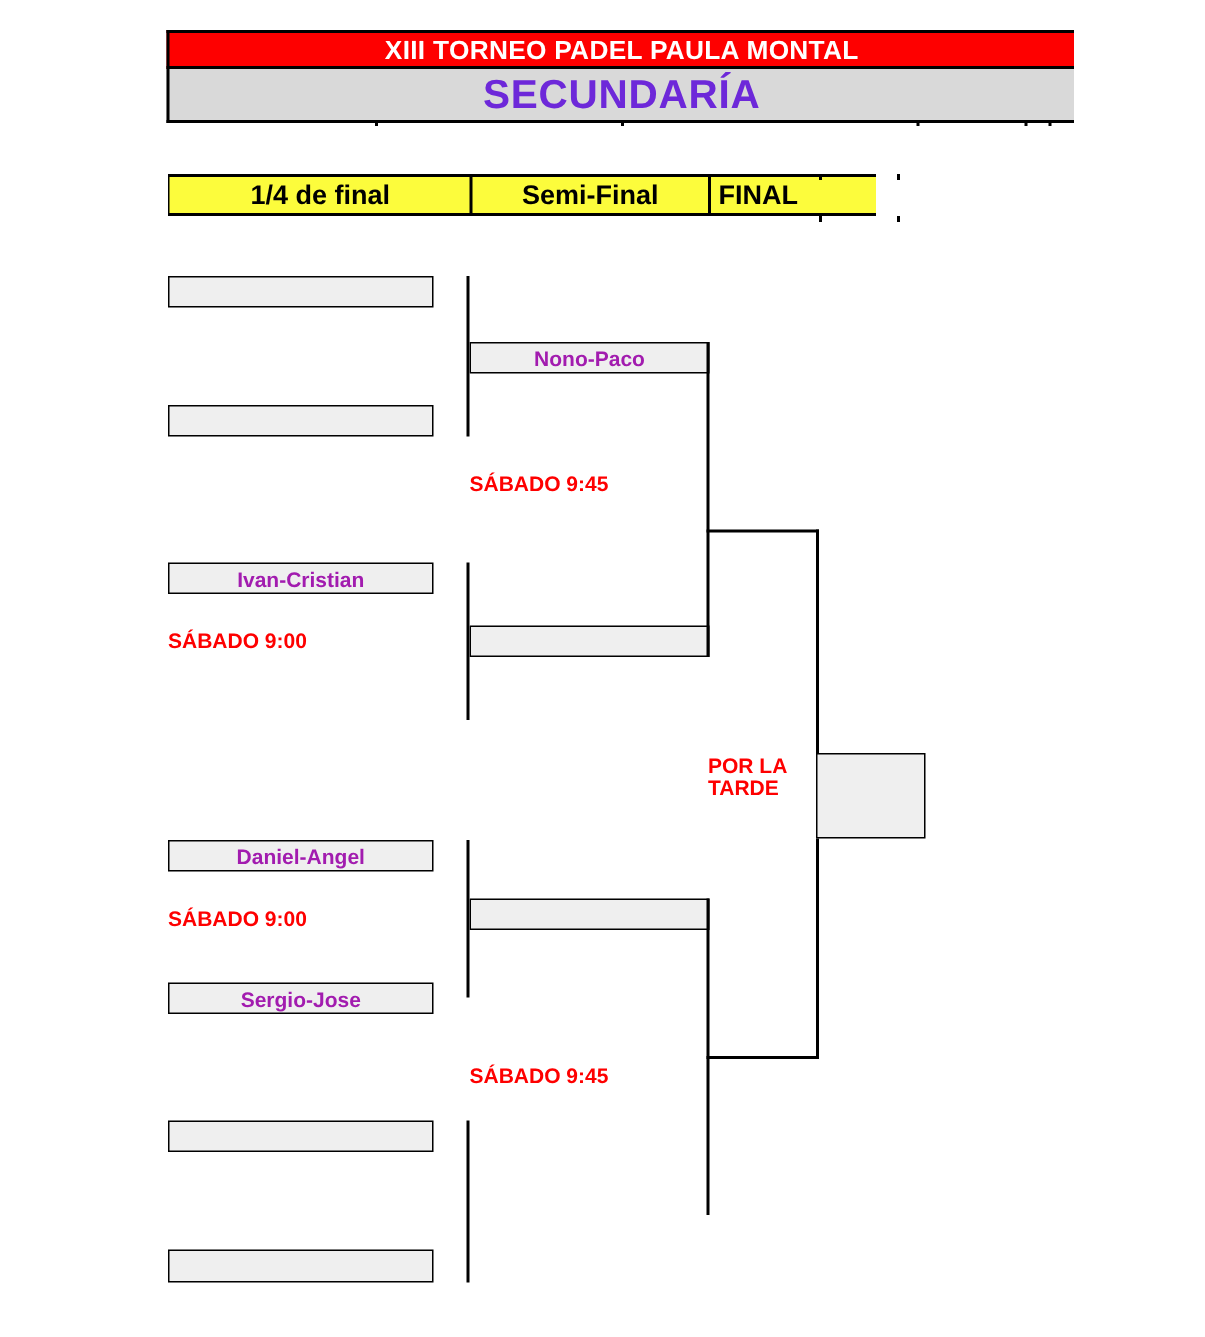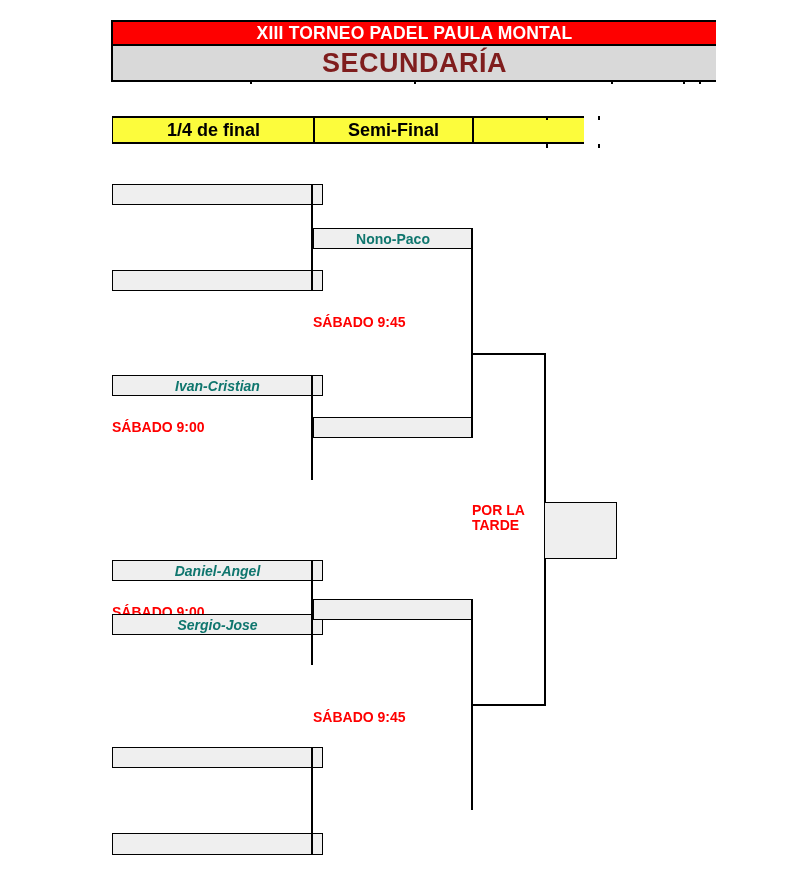--- a/index.html
+++ b/index.html
@@ -14,21 +14,21 @@
     box-sizing:border-box;background:#fe0000;
     border:2px solid #000;border-right:none;
     display:flex;align-items:center;justify-content:center;
     color:#ffffff;font-size:17.5px;letter-spacing:.2px;
   }
   .subtitle-bar{
     position:absolute;left:111px;top:46px;width:605px;height:36px;
     box-sizing:border-box;background:#d9d9d9;
     border-left:2px solid #000;border-bottom:2px solid #000;
     display:flex;align-items:center;justify-content:center;
-    color:#7f1d1d;font-size:27px;letter-spacing:.5px;
+    color:#6d28d9;font-size:27px;letter-spacing:.5px;
   }
   
   .round-row{
     position:absolute;left:112px;top:116px;width:472px;height:28px;
     box-sizing:border-box;background:#fcfc3c;
     border-top:2px solid #000;border-bottom:2px solid #000;
     border-left:1px solid #000;
   }
   .round-cell{
     position:absolute;top:0;height:24px;display:flex;align-items:center;
@@ -36,23 +36,23 @@
   }
   .rc1{left:0;width:201px;justify-content:center;}
   .rc2{left:201px;width:159px;justify-content:center;}
   .rc3{left:360px;width:161px;justify-content:flex-start;padding-left:6px;box-sizing:border-box;}
   .round-div{position:absolute;top:-2px;height:28px;width:2px;background:#000;}
   
   .slot{
     position:absolute;box-sizing:border-box;background:#efefef;
     border:1.5px solid #000;
     display:flex;align-items:center;justify-content:center;
-    font-size:14px;color:#0f766e;
+    font-size:14px;color:#a21caf;
   }
-  .slot-q{width:211px;height:21px;font-style:italic;}
+  .slot-q{width:177px;height:21px;}
   .slot-s{width:160px;height:21px;}
   .vl{position:absolute;width:2px;background:#000;}
   .hl{position:absolute;height:2px;background:#000;}
   .time{
     position:absolute;color:#fe0000;font-size:14px;text-align:left;
     line-height:15px;
   }
   .tick{position:absolute;width:2px;height:4px;background:#000;}
   .final-slot{
     position:absolute;left:544px;top:502px;width:73px;height:57px;
@@ -78,39 +78,42 @@
   <div class="tick" style="left:683px;top:81px;height:3px;"></div>
   <div class="tick" style="left:699px;top:81px;height:3px;"></div>
 
   <div class="round-row">
     <div class="round-cell rc1">
       <span>1/4 de final</span>
     </div>
     <div class="round-cell rc2">
       <span>Semi-Final</span>
     </div>
+    <div class="round-cell rc3">
+      <span>FINAL</span>
+    </div>
     <div class="round-div" style="left:200px;"></div>
     <div class="round-div" style="left:359px;"></div>
     <div class="tick" style="left:433px;top:-2px;"></div>
     <div class="tick" style="left:485px;top:-2px;"></div>
     <div class="tick" style="left:433px;top:26px;"></div>
     <div class="tick" style="left:485px;top:26px;"></div>
   </div>
 
   <div class="slot slot-q" style="left:112px;top:184px;"></div>
   <div class="slot slot-q" style="left:112px;top:270px;"></div>
   <div class="vl" style="left:311px;top:184px;height:107px;"></div>
 
   <div class="slot slot-q" style="left:112px;top:375px;">Ivan-Cristian</div>
   <div class="time" style="left:112px;top:420px;width:201px;">SÁBADO 9:00</div>
   <div class="vl" style="left:311px;top:375px;height:105px;"></div>
 
   <div class="slot slot-q" style="left:112px;top:560px;">Daniel-Angel</div>
   <div class="time" style="left:112px;top:605px;width:201px;">SÁBADO 9:00</div>
-  <div class="slot slot-q" style="left:112px;top:614px;">Sergio-Jose</div>
+  <div class="slot slot-q" style="left:112px;top:655px;">Sergio-Jose</div>
   <div class="vl" style="left:311px;top:560px;height:105px;"></div>
 
   <div class="slot slot-q" style="left:112px;top:747px;"></div>
   <div class="slot slot-q" style="left:112px;top:833px;height:22px;"></div>
   <div class="vl" style="left:311px;top:747px;height:108px;"></div>
 
   <div class="slot slot-s" style="left:313px;top:228px;">Nono-Paco</div>
   <div class="time" style="left:313px;top:315px;width:160px;">SÁBADO 9:45</div>
   <div class="slot slot-s" style="left:313px;top:417px;"></div>
   <div class="vl" style="left:471px;top:228px;height:210px;"></div>

